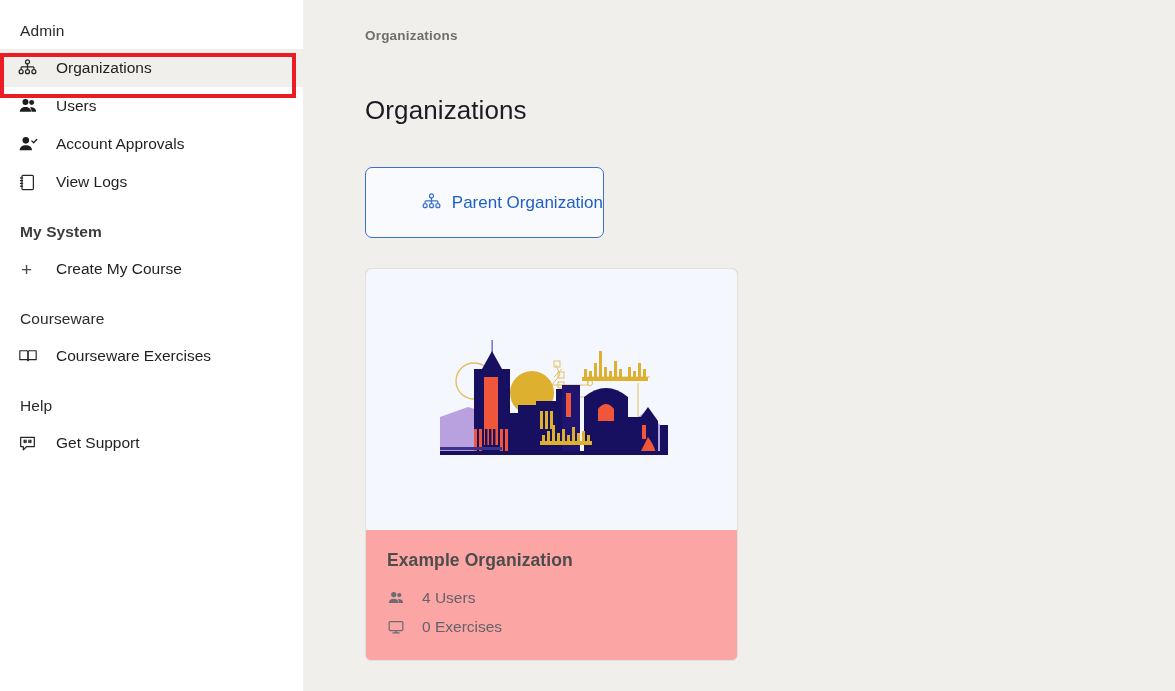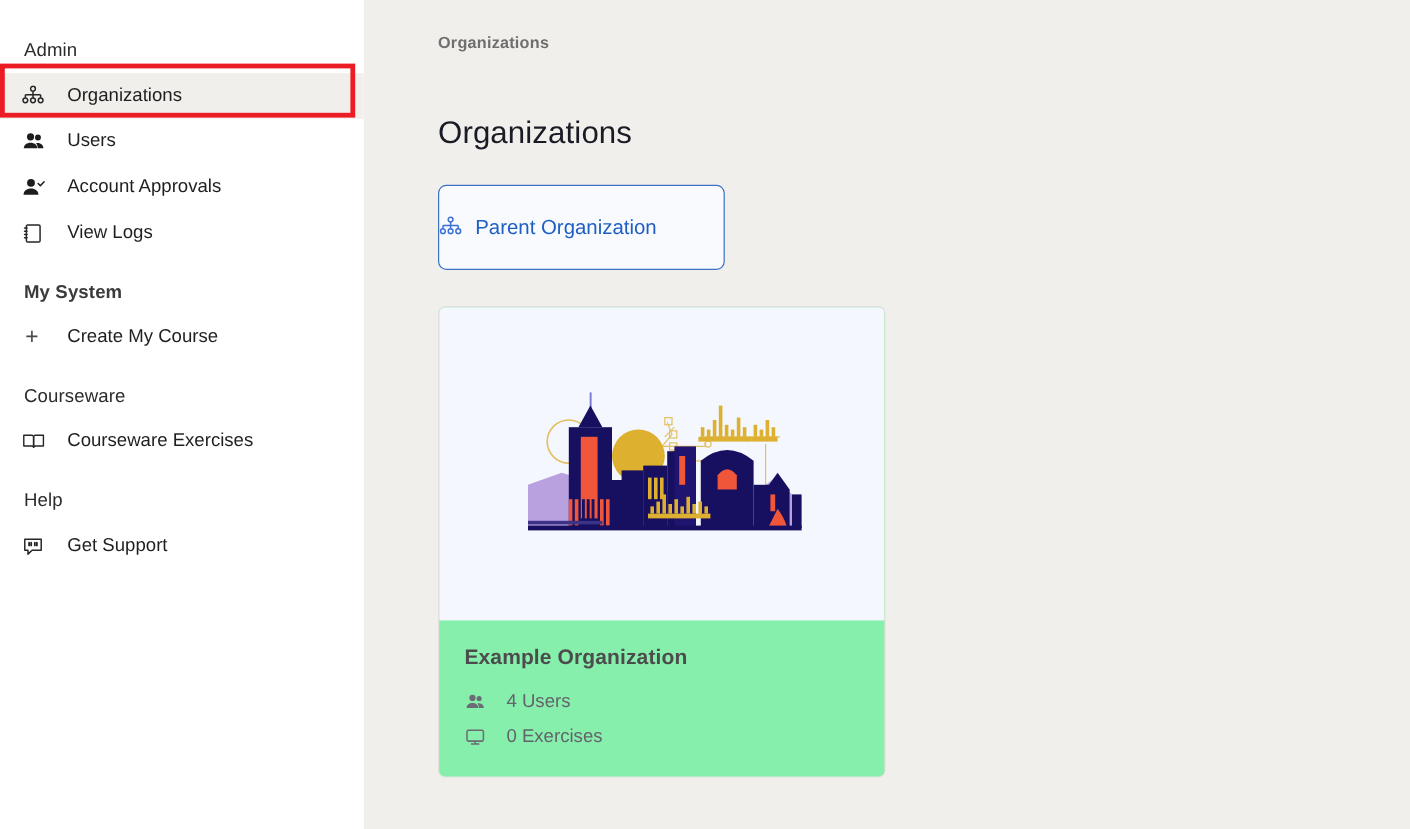--- a/index.html
+++ b/index.html
@@ -16,21 +16,21 @@
     height: 691px;
     position: relative;
   }
 
   
   .sidebar {
     width: 303px;
     min-width: 303px;
     height: 691px;
     background: #ffffff;
-    padding-top: 34px;
+    padding-top: 22px;
     position: relative;
   }
   .side-section-title {
     font-size: 15.5px;
     color: #2b2b2b;
     padding: 0 0 0 20px;
     margin-bottom: 9px;
     letter-spacing: 0.1px;
   }
   .side-section-title.bold {
@@ -99,42 +99,42 @@
     letter-spacing: 0.2px;
   }
   .page-title {
     margin-top: 52px;
     font-size: 26px;
     color: #1b1b26;
     font-weight: 400;
     letter-spacing: 0.1px;
   }
   .parent-org-button {
-    margin-top: 28px;
+    margin-top: 41px;
     width: 239px;
     height: 71px;
     border: 1px solid #3b72c4;
     border-radius: 7px;
     background: #f8fafe;
     display: flex;
     align-items: center;
-    justify-content: flex-start;
+    justify-content: flex-end;
     cursor: pointer;
   }
   .parent-org-button .btn-icon { margin-right: 11px; display: flex; }
   .parent-org-button .btn-label {
     color: #1f5fc4;
     font-size: 17px;
   }
 
   
   .org-card {
     margin-top: 30px;
     width: 373px;
-    background: #86efac;
+    background: #fca5a5;
     border: 1px solid #e3e1dd;
     border-radius: 6px;
     overflow: hidden;
   }
   .card-illustration {
     width: 100%;
     height: 261px;
     background: #f4f7fd;
     display: flex;
     align-items: center;

